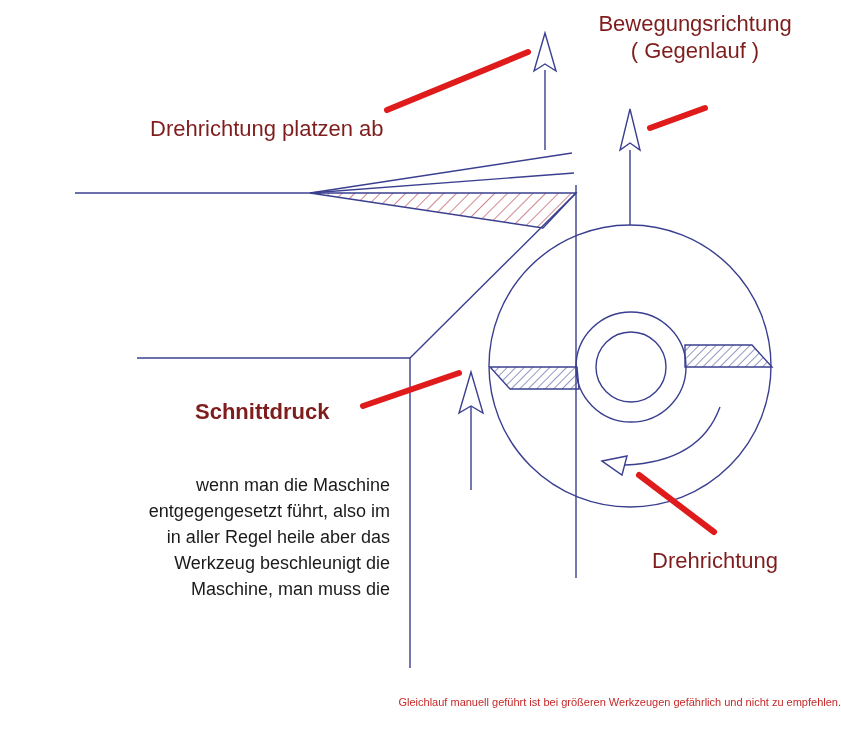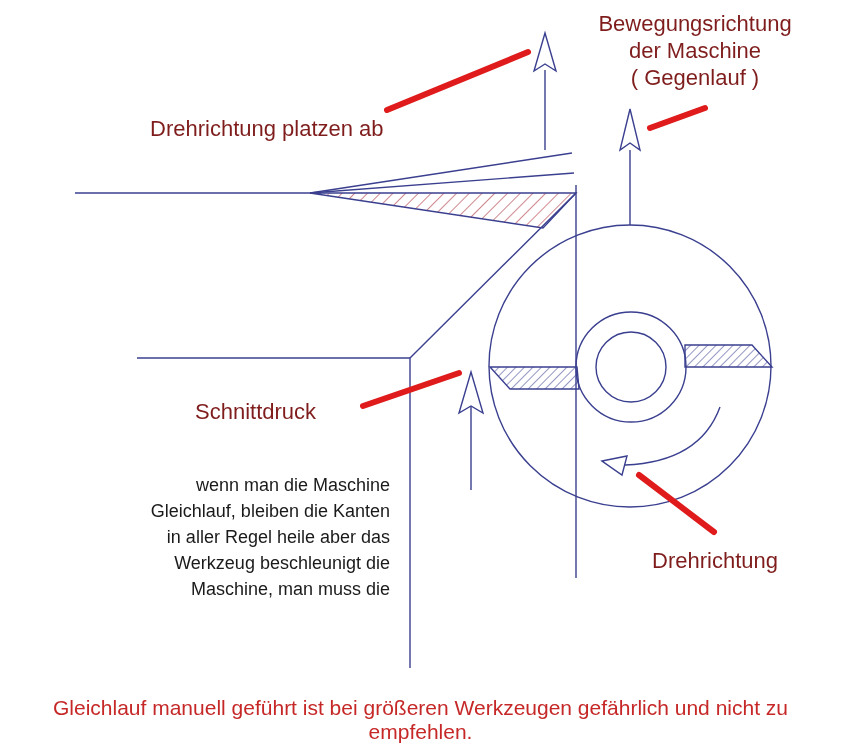--- a/index.html
+++ b/index.html
@@ -1,20 +1,20 @@
 <!DOCTYPE html>
 <html><head>
 <meta charset="utf-8">
 <style>
   html, body { margin: 0; padding: 0; background: #ffffff; }
   body { width: 841px; height: 756px; position: relative; overflow: hidden; font-family: "Liberation Sans", sans-serif; }
   svg.diagram { position: absolute; left: 0; top: 0; }
   .label { position: absolute; color: #7f1d1d; font-size: 22px; line-height: 27px; text-align: center; white-space: nowrap; }
   .note { position: absolute; color: #1a1a1a; font-size: 18px; line-height: 26px; text-align: right; }
-  .footer { position: absolute; left: 0; width: 841px; top: 696px; text-align: center; color: #c62828; font-size: 21px; }
+  .footer { position: absolute; left: 0; width: 841px; top: 696px; text-align: right; color: #c62828; font-size: 11px; }
 </style>
 </head>
 <body>
 
 <svg class="diagram" width="841" height="756" viewBox="0 0 841 756">
   <defs>
     <pattern id="hatchRed" patternUnits="userSpaceOnUse" width="9" height="9" patternTransform="rotate(45)">
       <line x1="0" y1="0" x2="0" y2="9" stroke="#b5474f" stroke-width="1.3"></line>
     </pattern>
     <pattern id="hatchBlue" patternUnits="userSpaceOnUse" width="6" height="6" patternTransform="rotate(45)">
@@ -61,33 +61,32 @@
   <g stroke="#e01b1b" stroke-width="6" stroke-linecap="round">
     <line x1="387" y1="110" x2="528" y2="52"></line>
     <line x1="650" y1="128" x2="705" y2="108"></line>
     <line x1="363" y1="406" x2="459" y2="373"></line>
     <line x1="639" y1="475" x2="714" y2="532"></line>
   </g>
 </svg>
 
 <div class="label" style="left:570px; top:10px; width:250px;">
   <div>Bewegungsrichtung</div>
-  <div>der Maschine</div>
   <div>( Gegenlauf )</div>
 </div>
 
 <div class="label" style="left:150px; top:115px;">Drehrichtung platzen ab</div>
 
-<div class="label" style="left:195px; top:398px;">Schnittdruck</div>
+<div class="label" style="left:195px; top:398px;font-weight:bold;">Schnittdruck</div>
 
 <div class="label" style="left:630px; top:547px; width:170px;">
   <div>Drehrichtung</div>
 </div>
 
 <div class="note" style="left:20px; top:472px; width:370px;">
   <div>wenn man die Maschine</div>
-  <div>Gleichlauf, bleiben die Kanten</div>
+  <div>entgegengesetzt führt, also im</div>
   <div>in aller Regel heile aber das</div>
   <div>Werkzeug beschleunigt die</div>
   <div>Maschine, man muss die</div>
 </div>
 
 <div class="footer">Gleichlauf manuell geführt ist bei größeren Werkzeugen gefährlich und nicht zu empfehlen.</div>
 
 </body></html>

